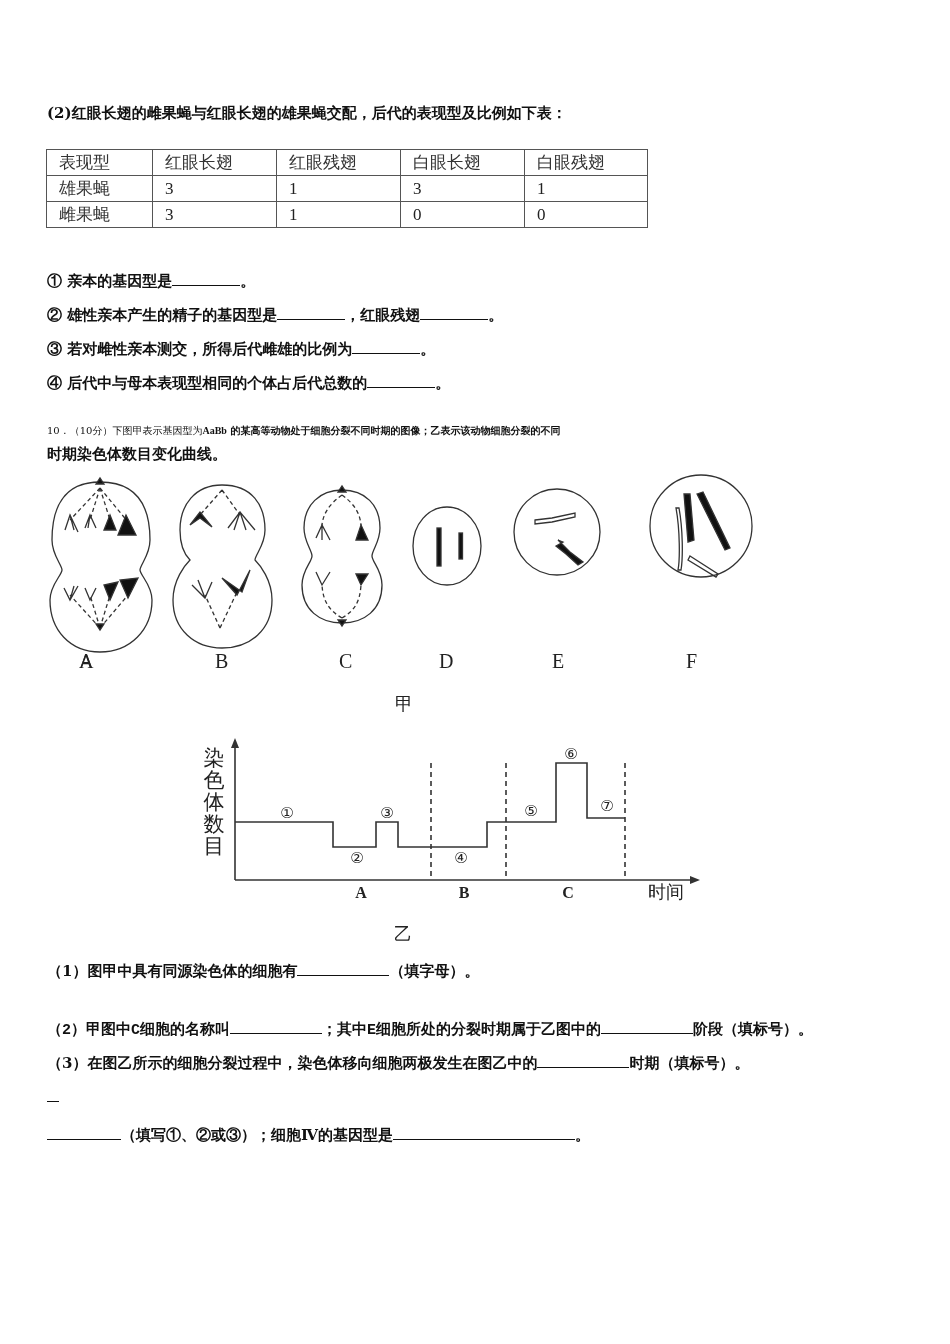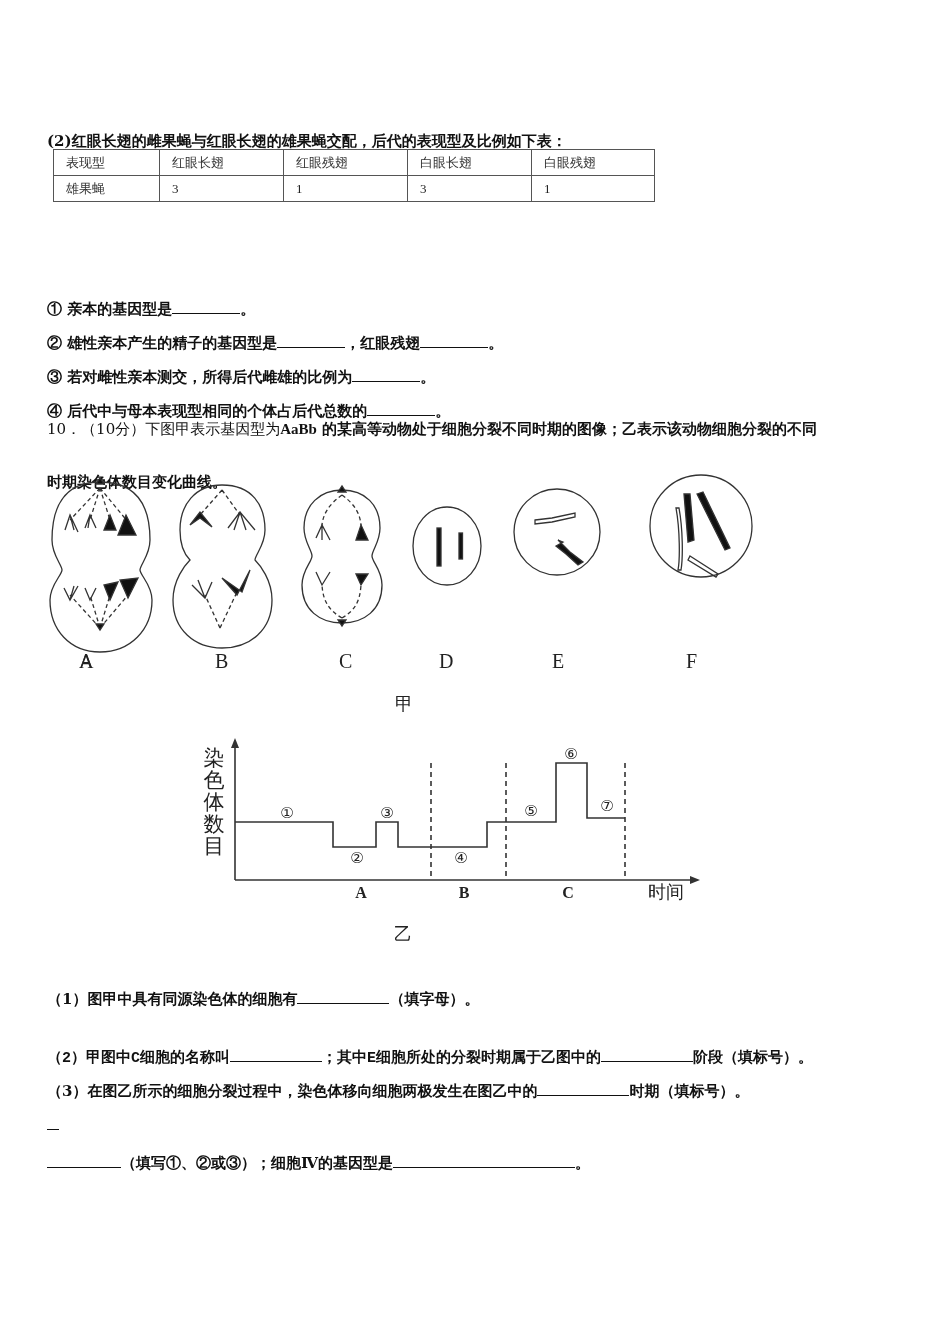--- a/index.html
+++ b/index.html
@@ -1,22 +1,22 @@
 <!DOCTYPE html>
 <html><head>
 <meta charset="utf-8">
 <style>
   html, body { margin:0; padding:0; background:#fff; }
   body { width:950px; height:1344px; position:relative; overflow:hidden;
          font-family:"DejaVu Serif","Liberation Serif",serif; color:#111; }
   .abs { position:absolute; }
-  .line { position:absolute; left:47px; font-size:15px; font-weight:bold; white-space:nowrap;margin-top:28px; }
+  .line { position:absolute; left:47px; font-size:15px; font-weight:bold; white-space:nowrap; }
   .blank { display:inline-block; border-bottom:1.3px solid #111; height:14px; vertical-align:baseline; }
-  table.t { position:absolute; left:53px; top:149px; border-collapse:collapse;
-            font-family:"DejaVu Sans","Liberation Sans",sans-serif; font-size:13px; color:#333; }
+  table.t { position:absolute; left:46px; top:149px; border-collapse:collapse;
+            font-family:"DejaVu Sans","Liberation Sans",sans-serif; font-size:17px; color:#333; }
   table.t td { border:1px solid #555; height:25px; padding:0 0 0 12px; }
   table.t td.num { font-family:"Liberation Serif",serif; color:#222; }
   .cap { position:absolute; font-family:"Liberation Serif",serif; font-size:20px; color:#222; }
   .figlabel { position:absolute; font-family:"DejaVu Sans",sans-serif; font-size:18px; color:#222; }
 </style>
 </head>
 <body>
 
 <div class="line" style="top:104px;">(2)红眼长翅的雌果蝇与红眼长翅的雄果蝇交配，后代的表现型及比例如下表：</div>
 
@@ -29,37 +29,44 @@
     <td style="width:111px">白眼长翅</td>
     <td style="width:110px">白眼残翅</td>
   </tr>
   <tr>
     <td>雄果蝇</td>
     <td class="num">3</td>
     <td class="num">1</td>
     <td class="num">3</td>
     <td class="num">1</td>
   </tr>
+  <tr>
+    <td>雌果蝇</td>
+    <td class="num">3</td>
+    <td class="num">1</td>
+    <td class="num">0</td>
+    <td class="num">0</td>
+  </tr>
 </tbody>
   </table>
 
 <div class="line" style="top:271px;">
   <span>① 亲本的基因型是</span><span class="blank" style="width:68px"></span><span>。</span>
 </div>
 <div class="line" style="top:305px;">
   <span>② 雄性亲本产生的精子的基因型是</span><span class="blank" style="width:68px"></span><span>，红眼残翅</span><span class="blank" style="width:68px"></span><span>。</span>
 </div>
 <div class="line" style="top:339px;">
   <span>③ 若对雌性亲本测交，所得后代雌雄的比例为</span><span class="blank" style="width:68px"></span><span>。</span>
 </div>
 <div class="line" style="top:373px;">
   <span>④ 后代中与母本表现型相同的个体占后代总数的</span><span class="blank" style="width:68px"></span><span>。</span>
 </div>
 
-<div class="line" style="top:392px; font-size:15px;">
+<div class="line" style="top:424px; font-size:10px;">
   <span style="font-weight:normal">10．（10分）下图甲表示基因型为</span><span style="font-family:'Liberation Serif',serif">AaBb</span>
   <span>的某高等动物处于细胞分裂不同时期的图像；乙表示该动物细胞分裂的不同</span>
 </div>
 <div class="line" style="top:445px;font-family:Liberation Mono, monospace;">时期染色体数目变化曲线。</div>
 
 <svg class="abs" style="left:0; top:470px;" width="950" height="260">
   <g fill="none" stroke="#333" stroke-width="1.3">
 
     <g>
       <path d="M100,12 C140,12 150,40 150,70 C150,85 140,95 140,100 C140,105 152,115 152,130 C152,160 130,182 100,182 C70,182 50,160 50,130 C50,115 62,105 62,100 C62,95 52,85 52,70 C52,40 62,12 100,12 Z"></path>

